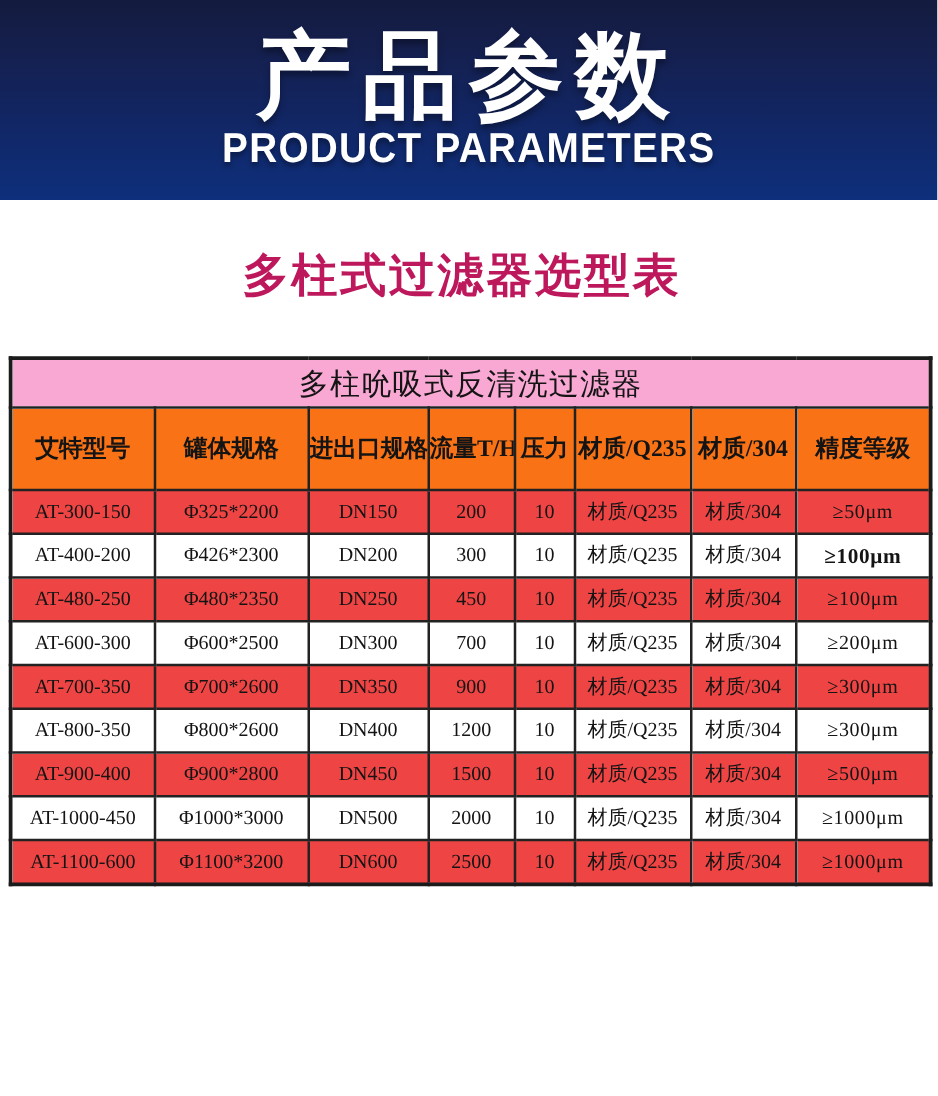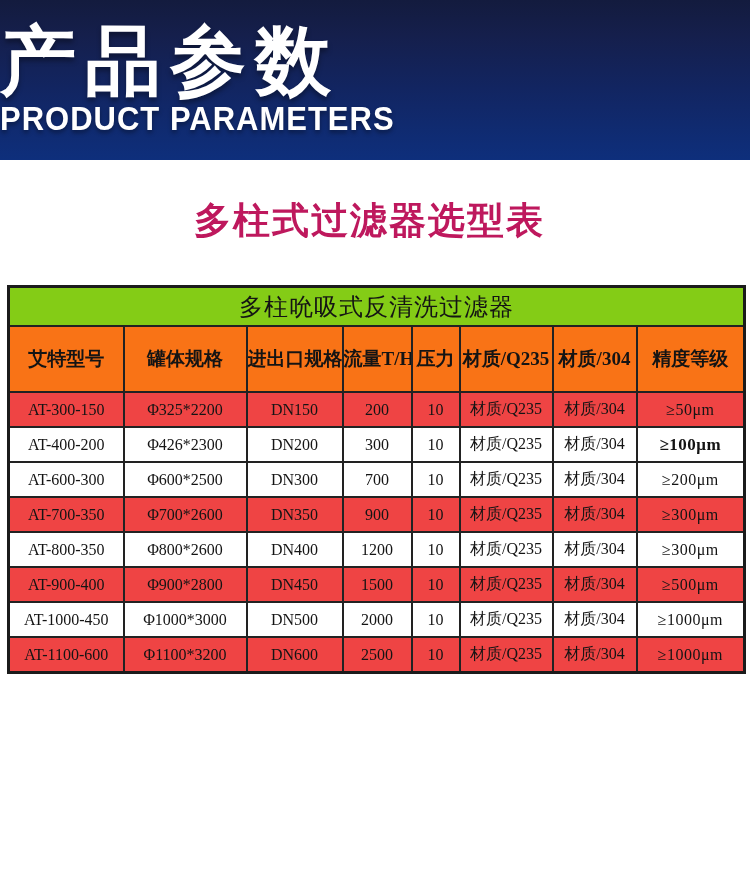--- a/index.html
+++ b/index.html
@@ -5,21 +5,21 @@
   html,body{margin:0;padding:0;}
   body{
     width:750px;height:877px;background:#ffffff;overflow:hidden;
     font-family:"Liberation Sans","DejaVu Sans",sans-serif;
     -webkit-font-smoothing:antialiased;
   }
   
   .banner{
     width:750px;height:160px;
     background:linear-gradient(180deg,#131b3e 0%,#151f4c 22%,#122561 55%,#0e2f7c 100%);
-    text-align:left;overflow:hidden;
+    text-align:center;overflow:hidden;
   }
   .banner-title{
     margin:0;padding-top:18px;
     color:#ffffff;font-size:76px;line-height:1.12;
     font-weight:900;letter-spacing:9px;
     text-shadow:0 4px 5px rgba(0,0,0,0.35);
   }
   .banner-subtitle{
     margin:0;color:#ffffff;font-size:31px;line-height:1.0;
     font-weight:700;letter-spacing:1px;
@@ -48,21 +48,21 @@
   .note-row td{height:29px;position:relative;background:linear-gradient(180deg,#ffffff 0%,#ffffff 72%,#e8f1fa 100%);}
   .note-left{
     position:absolute;left:12%;width:40%;top:0;line-height:29px;
     color:#fb0005;font-size:21px;font-weight:700;letter-spacing:1px;
     font-family:"Liberation Sans","DejaVu Sans",sans-serif;
   }
   .note-right{
     position:absolute;left:52%;width:42%;top:0;line-height:29px;
     color:#101010;font-size:13px;font-weight:700;
   }
-  .subtitle-row td{height:37px;font-size:24px;letter-spacing:1px;background:#84cc16;}
+  .subtitle-row td{height:37px;font-size:24px;letter-spacing:1px;background:#f9a8d4;}
   .header-row th{height:64px;font-size:19px;font-weight:700;background:#f97316;}
   .data-row td{height:33px;font-size:16px;}
   .data-row.alt td{background:#ef4444;}
   .data-row td.bold{font-weight:700;font-size:17px;}
   .prec{letter-spacing:0.5px;}
 </style>
 </head>
 <body>
 
 <div class="banner">
@@ -109,20 +109,30 @@
       </tr>
       <tr class="data-row">
         <td>AT-400-200</td>
         <td>Φ426*2300</td>
         <td>DN200</td>
         <td>300</td>
         <td>10</td>
         <td>材质/Q235</td>
         <td>材质/304</td>
         <td class="prec bold">≥100μm</td>
+      </tr>
+      <tr class="data-row alt">
+        <td>AT-480-250</td>
+        <td>Φ480*2350</td>
+        <td>DN250</td>
+        <td>450</td>
+        <td>10</td>
+        <td>材质/Q235</td>
+        <td>材质/304</td>
+        <td class="prec">≥100μm</td>
       </tr>
       <tr class="data-row">
         <td>AT-600-300</td>
         <td>Φ600*2500</td>
         <td>DN300</td>
         <td>700</td>
         <td>10</td>
         <td>材质/Q235</td>
         <td>材质/304</td>
         <td class="prec">≥200μm</td>

